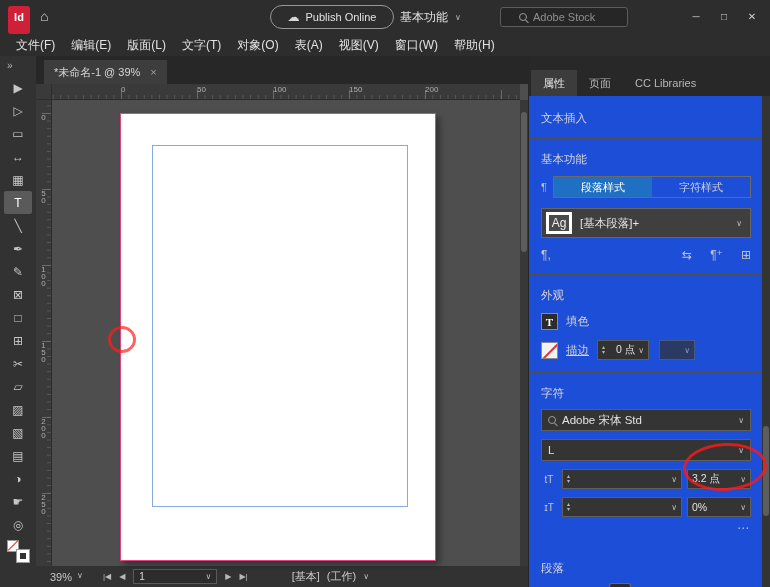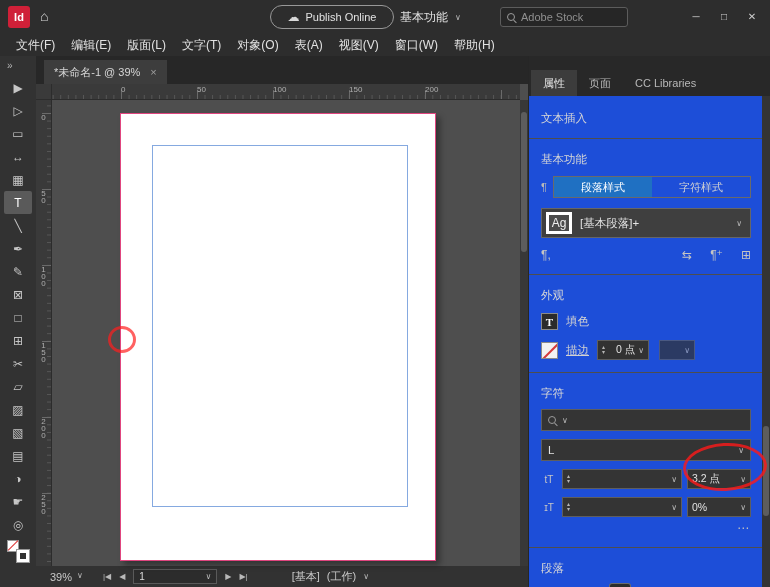--- a/index.html
+++ b/index.html
@@ -1,27 +1,27 @@
 <!DOCTYPE html>
 <html><head>
 <meta charset="utf-8">
 <style>
   *{box-sizing:border-box;margin:0;padding:0;}
   html,body{width:770px;height:587px;}
   body{position:relative;background:#2d2d2d;font-family:"Liberation Sans","DejaVu Sans",sans-serif;overflow:hidden;color:#cecece;}
 
   
   .titlebar{position:absolute;left:0;top:0;width:770px;height:34px;background:#2d2d2d;}
-  .app-logo{position:absolute;left:8px;top:6px;width:22px;height:22px;background:#cf2038;border-radius:3px;color:#fff;font-size:11px;font-weight:bold;text-align:center;line-height:22px;}
+  .app-logo{position:absolute;left:8px;top:6px;width:22px;height:28px;background:#cf2038;border-radius:3px;color:#fff;font-size:11px;font-weight:bold;text-align:center;line-height:22px;}
   .home-btn{position:absolute;left:40px;top:8px;font-size:14px;color:#d8d8d8;}
   .publish-btn{position:absolute;left:270px;top:5px;width:124px;height:24px;border:1px solid #989898;border-radius:12px;display:flex;align-items:center;justify-content:center;gap:6px;font-size:11px;color:#e2e2e2;}
   .cloud{font-size:12px;color:#d8d8d8;}
   .workspace{position:absolute;left:400px;top:0;height:34px;display:flex;align-items:center;gap:7px;font-size:12px;color:#e2e2e2;}
   .chev{font-size:8px;color:#b9b9b9;}
-  .stock-search{position:absolute;left:500px;top:7px;width:128px;height:20px;border:1px solid #5c5c5c;border-radius:3px;background:#262626;display:flex;align-items:center;padding:0 6px;gap:6px;}
+  .stock-search{position:absolute;left:500px;top:7px;width:128px;height:20px;border:1px solid #5c5c5c;border-radius:3px;background:#262626;display:flex;align-items:center;padding:0 18px;gap:6px;}
   .stock-search input{background:transparent;border:none;outline:none;color:#bbb;font-size:11px;width:92px;font-family:inherit;}
   input::placeholder{color:#8f8f8f;}
   .winbtns{position:absolute;right:4px;top:2px;display:flex;}
   .winbtn{width:28px;height:28px;display:flex;align-items:center;justify-content:center;font-size:10px;color:#cfcfcf;}
 
   
   .menubar{position:absolute;left:0;top:34px;width:770px;height:22px;display:flex;align-items:center;padding-left:8px;background:#2d2d2d;font-size:12px;}
   .menu-item{padding:0 8px;color:#e2e2e2;}
 
   
@@ -292,20 +292,21 @@
         <span class="chev">∨</span>
       </span>
     </div>
     <div class="divider"></div>
 
     <div class="sec-title">字符</div>
     <div class="combo">
       <span class="mag">
           <i></i>
         </span>
+      <span class="val">Adobe 宋体 Std</span>
       <span class="chev">∨</span>
     </div>
     <div class="combo">
       <span class="val">L</span>
       <span class="chev">∨</span>
     </div>
     <div class="char-row">
       <span class="char-ic">tT</span>
       <span class="char-combo">
         <span class="stepper">

